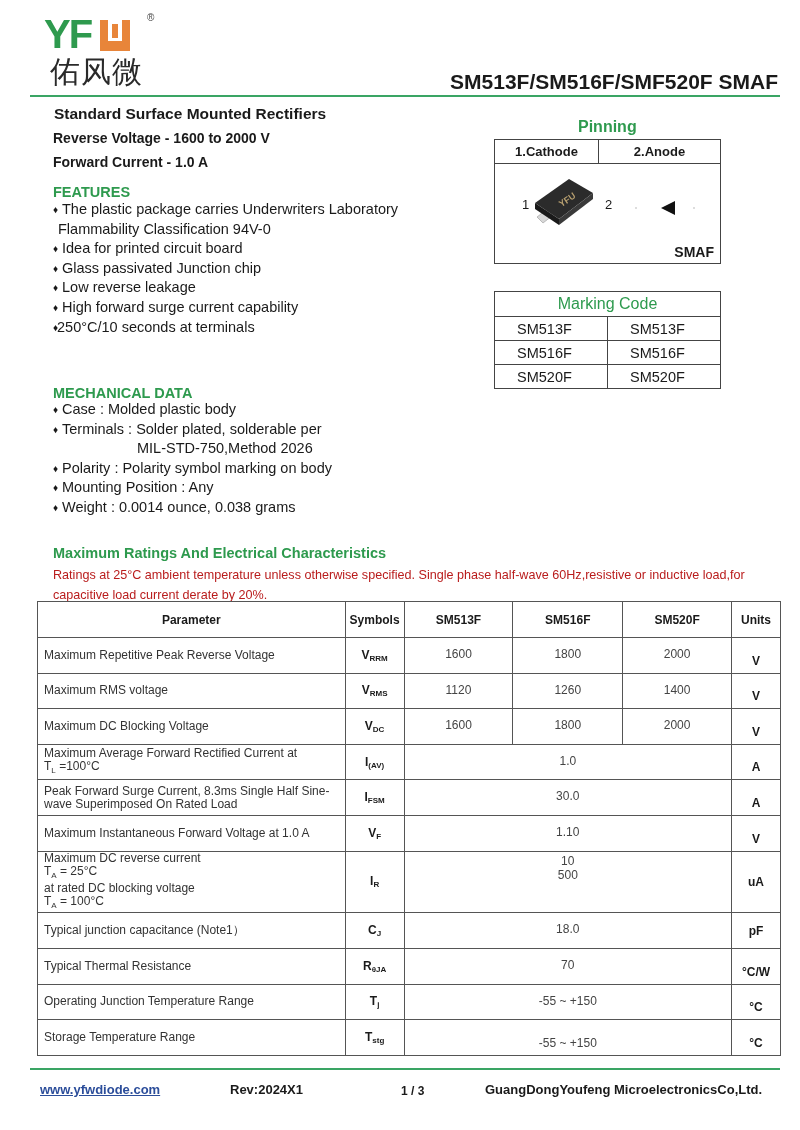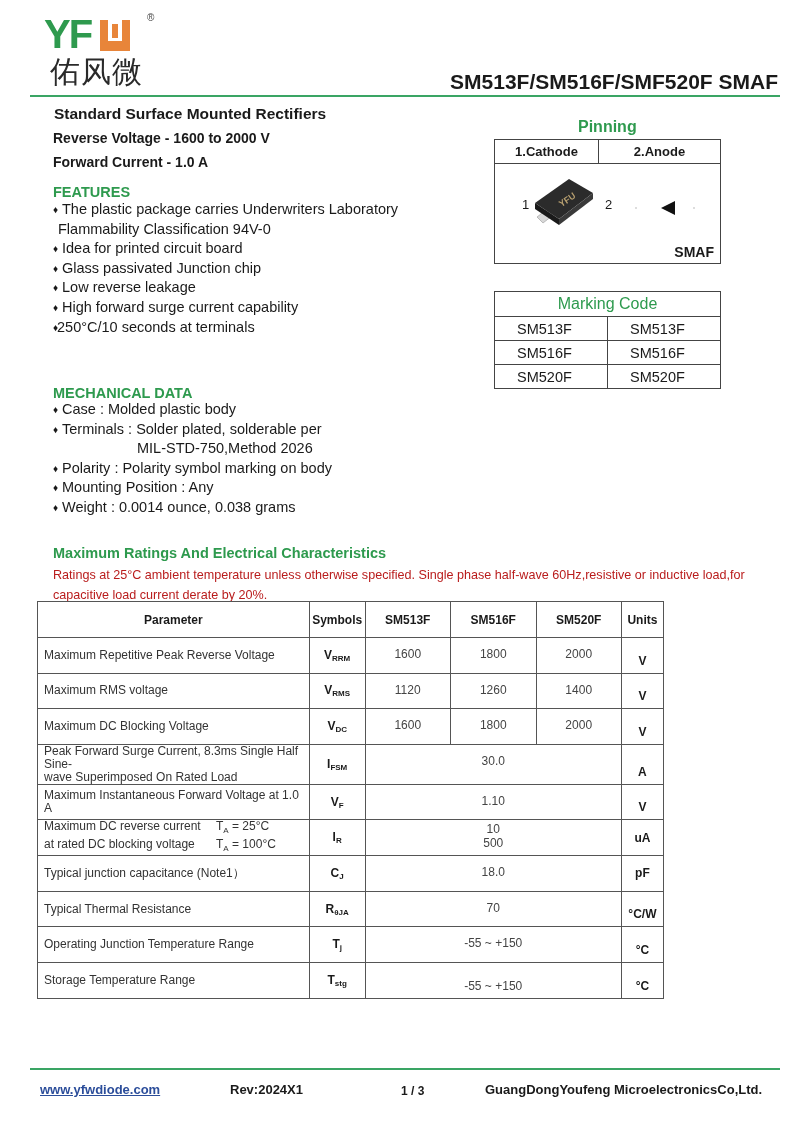--- a/index.html
+++ b/index.html
@@ -47,33 +47,33 @@
   .mark-row { height: 24px; display: flex; border-bottom: 1.5px solid #444; }
   .mark-row:last-child { border-bottom: none; }
   .mark-row div { font-size: 14.5px; display: flex; align-items: center; padding-left: 22px; }
   .mark-row .m1 { width: 113px; border-right: 1.5px solid #444; }
   .mark-row .m2 { flex: 1; padding-left: 22px; }
 
   .ratings-h { left: 53px; top: 545px; font-size: 14.5px; font-weight: bold; color: #2e9a4e; }
   .ratings-note { left: 53px; top: 565px; font-size: 12.6px; line-height: 20px; width: 720px; color: #b91c1c; }
 
   
-  table.el { position: absolute; left: 37px; top: 601px; width: 627px; border-collapse: collapse; }
+  table.el { position: absolute; left: 37px; top: 601px; width: 744px; border-collapse: collapse; }
   table.el td, table.el th { border: 1.5px solid #555; font-size: 12px; }
   table.el th { height: 36px; font-weight: bold; text-align: center; font-size: 12px; }
   table.el td { height: 35.6px; }
   td.param { padding-left: 6px; text-align: left; color: #333; line-height: 13px; }
   td.sym { text-align: center; font-weight: bold; font-size: 12px; }
   td.sym sub { font-size: 8px; vertical-align: -2px; }
   td.val { text-align: center; color: #444; vertical-align: top; padding-top: 9px; }
   td.val.merged { padding-top: 9px; }
   td.val.two { padding-top: 2px; line-height: 14px; }
   td.unit { text-align: center; font-weight: bold; vertical-align: bottom; padding-bottom: 5px; }
   td.unit.mid { vertical-align: middle; padding-bottom: 0; }
-  .ir-wrap { display: flex; }
+  .ir-wrap { display: flex; flex-direction: column; }
   .ir-wrap .l { width: 172px; }
 
   
   .footer-rule { left: 30px; top: 1068px; width: 750px; }
   .foot { top: 1082px; font-size: 13px; font-weight: bold; }
   .foot-link { left: 40px; color: #2b4d9a; text-decoration: underline; }
   .foot-rev { left: 230px; }
   .foot-page { left: 401px; font-size: 12px; top: 1084px; }
   .foot-co { left: 485px; }
 </style>
@@ -199,20 +199,29 @@
 
   <tr>
     <td class="param">Maximum DC Blocking Voltage</td>
     <td class="sym"><span>V</span><sub>DC</sub></td>
     <td class="val">1600</td>
     <td class="val">1800</td>
     <td class="val">2000</td>
     <td class="unit">V</td>
   </tr>
 
+  <tr>
+    <td class="param">
+          <div>Maximum Average Forward Rectified Current at</div>
+          <div><span>T</span><sub style="font-size:8px">L</sub><span> =100°C</span></div>
+        </td>
+    <td class="sym"><span>I</span><sub>(AV)</sub></td>
+    <td class="val merged" colspan="3">1.0</td>
+    <td class="unit">A</td>
+  </tr>
 
   <tr>
     <td class="param">
           <div>Peak Forward Surge Current, 8.3ms Single Half Sine-</div>
           <div>wave  Superimposed On Rated Load</div>
         </td>
     <td class="sym"><span>I</span><sub>FSM</sub></td>
     <td class="val merged" colspan="3">30.0</td>
     <td class="unit">A</td>
   </tr>

